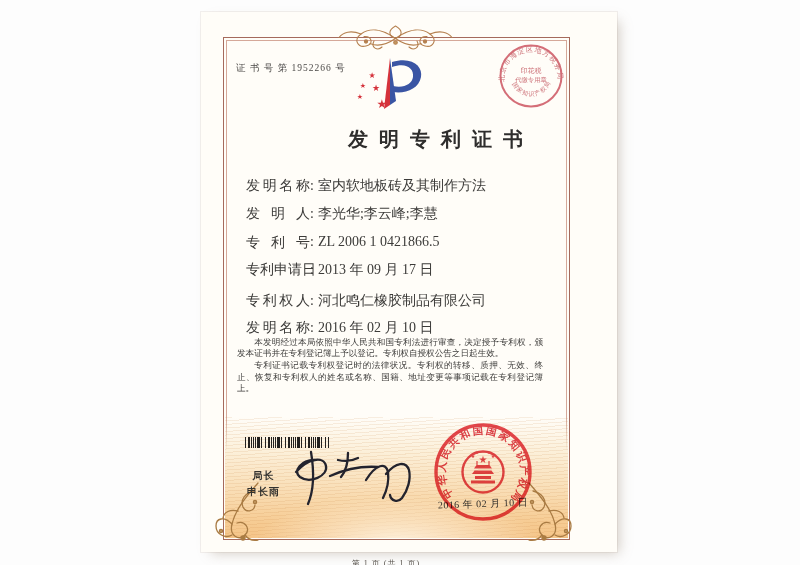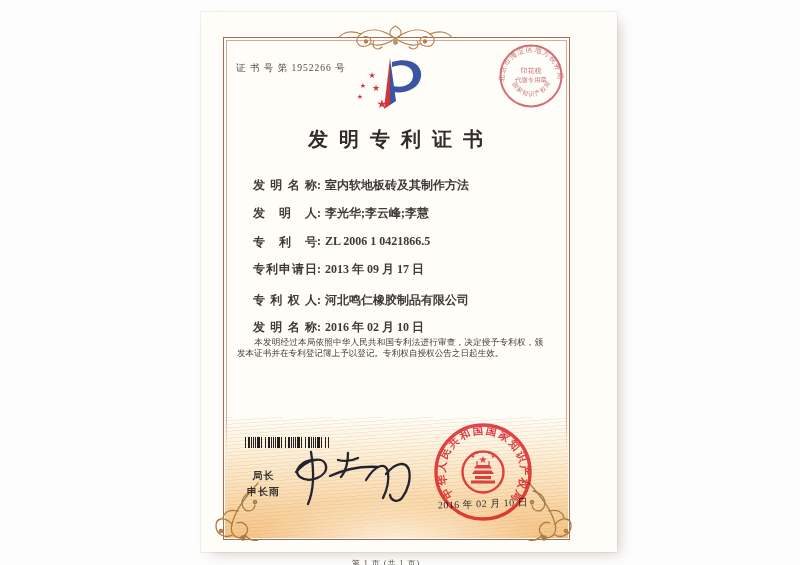--- a/index.html
+++ b/index.html
@@ -13,24 +13,24 @@
   .frame-inner{position:absolute;left:2px;top:2px;right:2px;bottom:2px;border:1px solid #d5a899;}
   
   .band{position:absolute;left:1px;right:1px;bottom:1px;height:121px;
     background:
       radial-gradient(ellipse 60% 55% at 50% 104%, rgba(255,248,235,.85), rgba(255,248,235,0) 70%),
       repeating-linear-gradient(176deg, rgba(198,128,62,.13) 0 1px, rgba(198,128,62,0) 1px 3.5px),
       linear-gradient(180deg, rgba(253,244,228,0) 0%, #fcf0da 28%, #f9ddb4 62%, #f6cb92 88%, #f5c589 100%);}
   .txt{position:absolute;color:#41403e;}
   .certno{left:236px;top:62px;font-size:9.5px;letter-spacing:1px;color:#4c4a48;}
   .title{left:223px;top:126px;width:345px;text-align:center;font-size:20px;font-weight:600;
-    letter-spacing:11px;text-indent:11px;color:#2e2d2c;}
+    letter-spacing:11px;text-indent:11px;color:#2e2d2c;padding-left:40px;}
   
   .fields{position:absolute;left:245px;top:177px;width:315px;}
-  .frow{position:absolute;left:8px;height:14px;font-size:12px;white-space:nowrap;color:#3c3b39;font-weight:bold;}
+  .frow{position:absolute;left:1px;height:14px;font-size:14px;white-space:nowrap;color:#3c3b39;}
   .frow .lbl{display:inline-block;width:64px;text-align:justify;text-align-last:justify;vertical-align:top;}
   .frow .col{display:inline-block;margin:0 4px 0 0;}
   .r0{top:0}.r1{top:28px}.r2{top:57px}.r3{top:84px}.r4{top:115px}.r5{top:142px}
   
   .paras{position:absolute;left:237px;top:337px;width:322px;font-size:8.6px;line-height:11.2px;
     text-align:justify;color:#3e3d3b;}
   .paras p{margin:0 16px 1px 0;text-indent:2em;}
   
   .barcode{position:absolute;left:245px;top:437px;width:84px;height:11px;
     background:
@@ -151,20 +151,21 @@
     <div class="frow r4">
       <span class="lbl">专利权人</span><span class="col">:</span><span class="val">河北鸣仁橡胶制品有限公司</span>
     </div>
     <div class="frow r5">
       <span class="lbl">发明名称</span><span class="col">:</span><span class="val">2016 年 02 月 10 日</span>
     </div>
   </div>
 
   <div class="paras">
     <p>本发明经过本局依照中华人民共和国专利法进行审查，决定授予专利权，颁发本证书并在专利登记簿上予以登记。专利权自授权公告之日起生效。</p>
+    <p>专利证书记载专利权登记时的法律状况。专利权的转移、质押、无效、终止、恢复和专利权人的姓名或名称、国籍、地址变更等事项记载在专利登记簿上。</p>
   </div>
 
   <div class="barcode"></div>
 
   <div class="signer">
     <div>局长</div>
     <div>申长雨</div>
   </div>
 
   <svg class="sig" width="150" height="62" viewBox="0 0 150 62">

